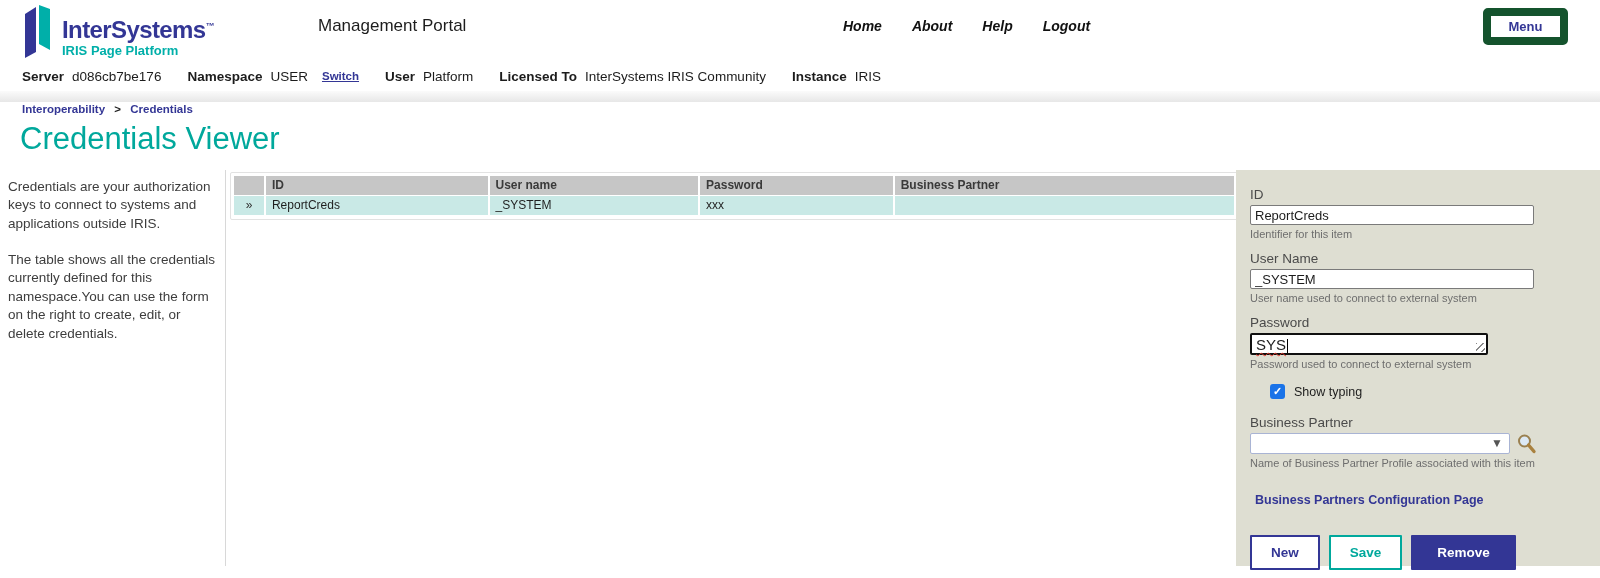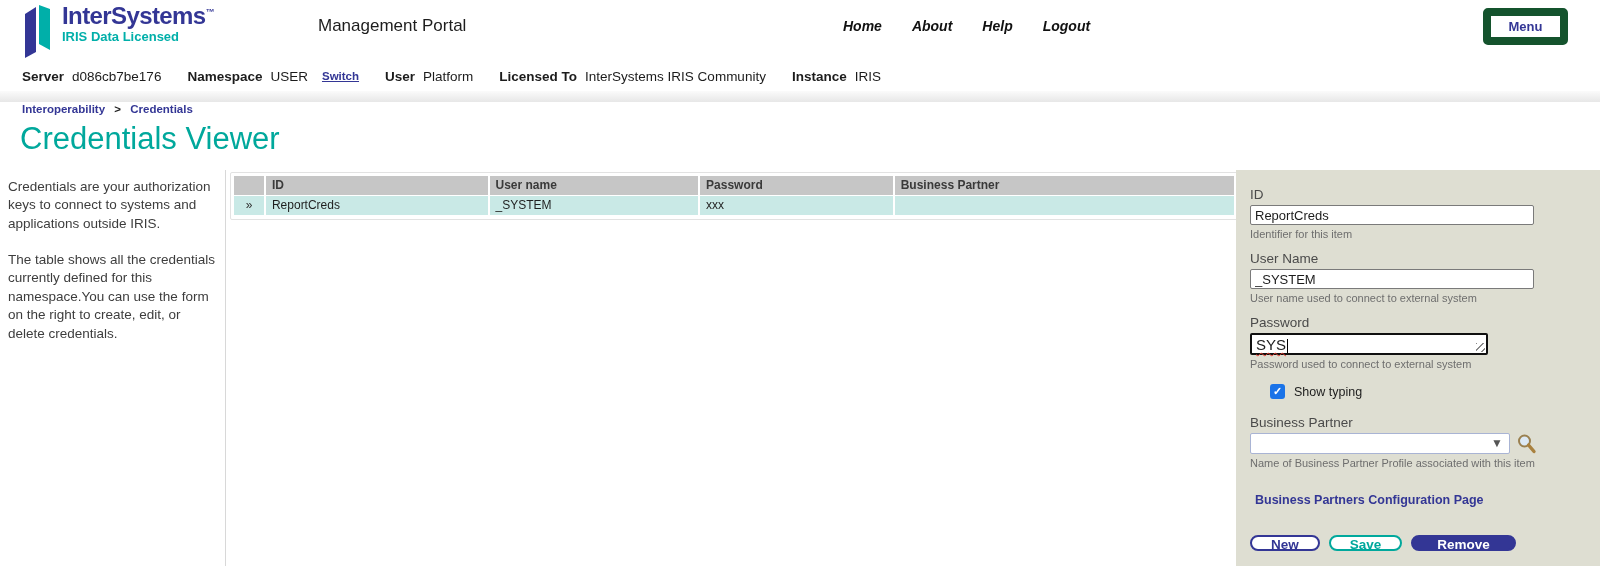--- a/index.html
+++ b/index.html
@@ -2,21 +2,21 @@
 <html><head>
 <meta charset="utf-8">
 <style>
   * { box-sizing: border-box; }
   html,body { margin:0; padding:0; background:#fff; }
   body { font-family:"Liberation Sans", sans-serif; }
   .screen { position:relative; width:1600px; height:578px; background:#fff; overflow:hidden; }
 
   
   .header { position:absolute; top:0; left:0; width:1600px; height:60px; background:#fff; }
-  .logo { position:absolute; left:22px; top:4px; display:flex; align-items:flex-start; cursor:pointer; }
+  .logo { position:absolute; left:22px; top:4px; display:flex; align-items:flex-end; cursor:pointer; }
   .logo-mark { margin-right:8px; }
   .brand-line { font-size:24px; font-weight:bold; color:#333695; letter-spacing:-0.6px; line-height:1; }
   .brand-line sup { font-size:9px; font-weight:bold; vertical-align:super; }
   .tagline { font-size:13px; font-weight:bold; color:#00AFA9; margin-top:1px; letter-spacing:0; }
   .portal-title { position:absolute; left:318px; top:16px; font-size:17px; color:#1d1d1d; }
   .top-nav { position:absolute; left:843px; top:18px; display:flex; gap:30px; }
   .top-nav span { font-size:14px; font-weight:bold; color:#111; cursor:pointer; white-space:nowrap;font-style:italic; }
   .menu-btn { position:absolute; left:1483px; top:8px; width:85px; height:37px; background:#fff;
               border:8px solid #14532d; border-radius:5px; color:#333695; font-weight:bold;
               font-size:13px; font-family:"Liberation Sans",sans-serif; cursor:pointer; }
@@ -90,40 +90,40 @@
   .combo-row { display:flex; align-items:center; gap:6px; }
   .combo { position:relative; width:260px; height:21px; background:#fff; border:1px solid #a9b4d4;
            border-radius:2px; cursor:pointer; }
   .combo-arrow { position:absolute; right:6px; top:2px; font-size:12px; color:#555; }
   .magnifier { cursor:pointer; }
 
   .config-link { display:inline-block; margin:13px 0 0 5px; font-size:12.5px; font-weight:bold;
                  color:#333695; cursor:pointer; }
 
   .btn-row { display:flex; gap:9px; margin-top:27px; }
-  .btn { height:16px; border-radius:11px; font-size:13.5px; font-weight:bold; cursor:pointer;
+  .btn { height:35px; border-radius:1px; font-size:13.5px; font-weight:bold; cursor:pointer;
          font-family:"Liberation Sans",sans-serif; padding:0 19px; }
   .btn-new    { background:#fff; border:2px solid #333695; color:#333695; }
   .btn-save   { background:#fff; border:2px solid #00A89C; color:#00A89C; }
   .btn-remove { background:#333695; border:2px solid #333695; color:#fff; padding:0 24px; }
 </style>
 </head>
 <body>
 
 <div class="screen">
 
   <div class="header">
     <div class="logo">
       <svg class="logo-mark" width="32" height="54" viewBox="0 0 32 54">
         <polygon points="3,10 14,3 14,48 3,54" fill="#333695"></polygon>
         <polygon points="17,1 28,5 28,46 17,40" fill="#00AFA9"></polygon>
       </svg>
       <div class="logo-text">
         <div class="brand-line"><span>InterSystems</span><sup>™</sup></div>
-        <div class="tagline">IRIS Data Licensed</div>
+        <div class="tagline">IRIS Page Platform</div>
       </div>
     </div>
     <div class="portal-title">Management Portal</div>
     <div class="top-nav">
       <span>Home</span>
       <span>About</span>
       <span>Help</span>
       <span>Logout</span>
     </div>
     <button class="menu-btn">Menu</button>

